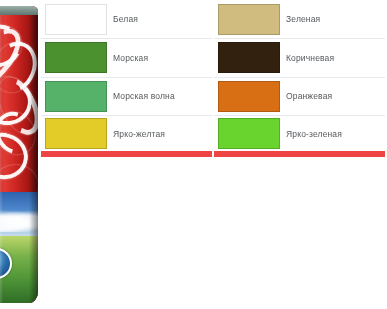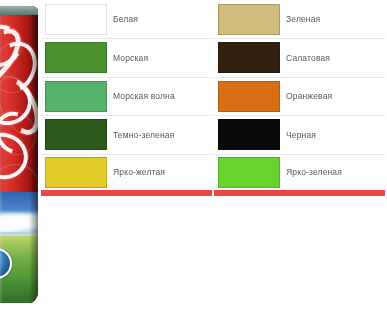--- a/index.html
+++ b/index.html
@@ -239,21 +239,21 @@
           <div class="swatch" style="background-color: rgb(76, 145, 48);"></div>
         </td>
         <td class="cell-label">
           <div class="label">Морская</div>
         </td>
         <td class="cell-gap"></td>
         <td class="cell-swatch">
           <div class="swatch" style="background-color: rgb(51, 33, 15);"></div>
         </td>
         <td class="cell-label">
-          <div class="label">Салатовая</div>
+          <div class="label">Коричневая</div>
         </td>
         <td class="cell-gap"></td>
 
       </tr>
 
       <tr class="row">
         <td class="cell-swatch">
           <div class="swatch" style="background-color: rgb(86, 178, 105);"></div>
         </td>
         <td class="cell-label">
@@ -265,37 +265,20 @@
         </td>
         <td class="cell-label">
           <div class="label">Оранжевая</div>
         </td>
         <td class="cell-gap"></td>
 
       </tr>
 
 
 
-      <tr class="row">
-        <td class="cell-swatch">
-          <div class="swatch" style="background-color: rgb(44, 90, 28);"></div>
-        </td>
-        <td class="cell-label">
-          <div class="label">Темно-зеленая</div>
-        </td>
-        <td class="cell-gap"></td>
-        <td class="cell-swatch">
-          <div class="swatch" style="background-color: rgb(10, 10, 10);"></div>
-        </td>
-        <td class="cell-label">
-          <div class="label">Черная</div>
-        </td>
-        <td class="cell-gap"></td>
-
-      </tr>
 
       <tr class="row">
         <td class="cell-swatch">
           <div class="swatch" style="background-color: rgb(227, 203, 40);"></div>
         </td>
         <td class="cell-label">
           <div class="label">Ярко-желтая</div>
         </td>
         <td class="cell-gap"></td>
         <td class="cell-swatch">

